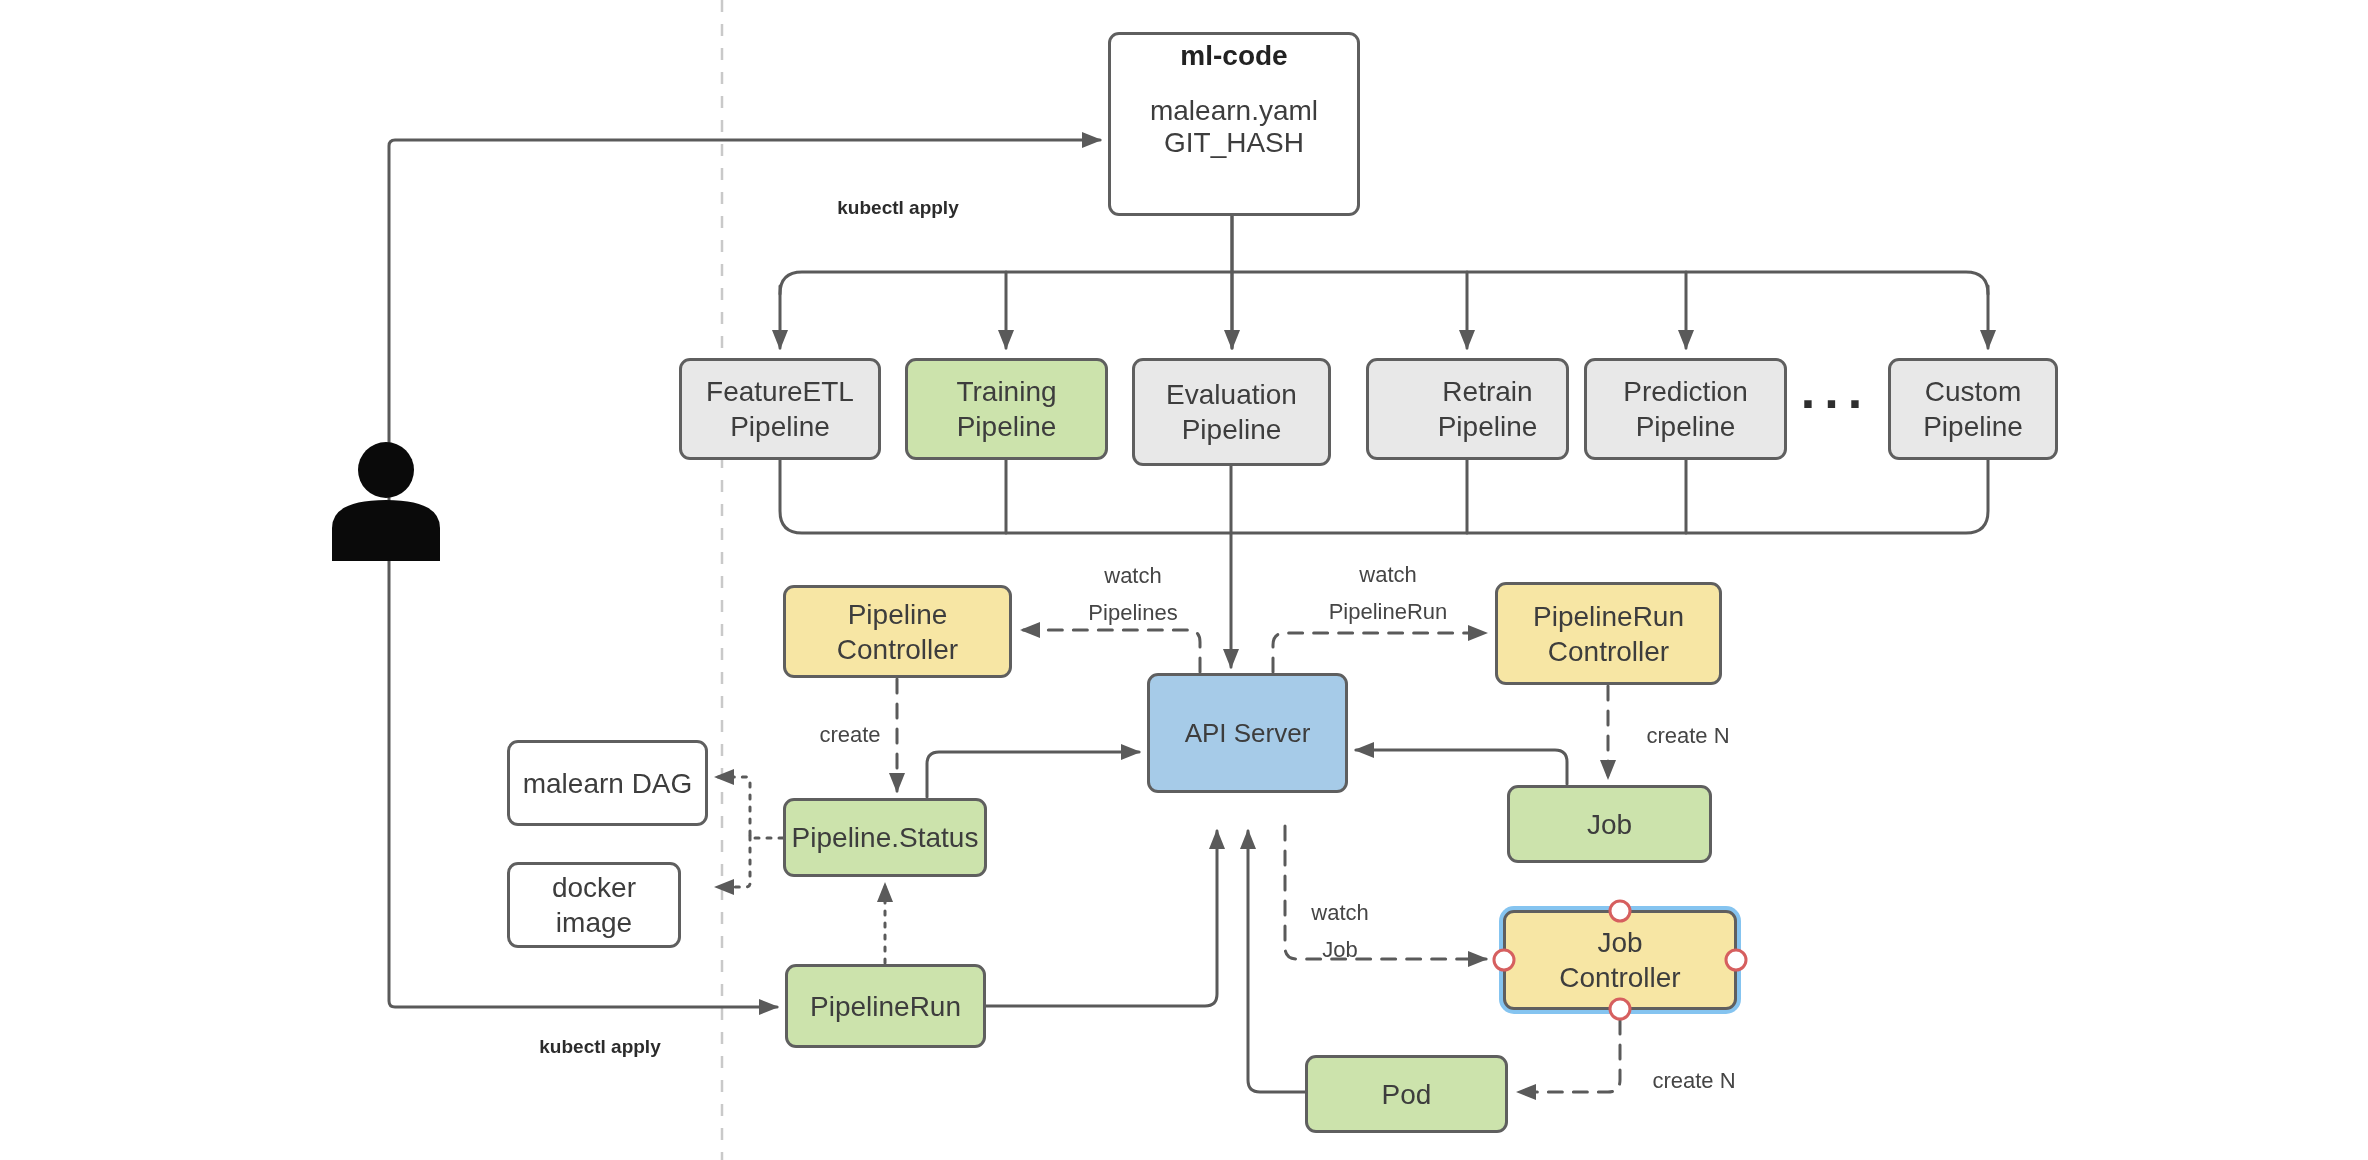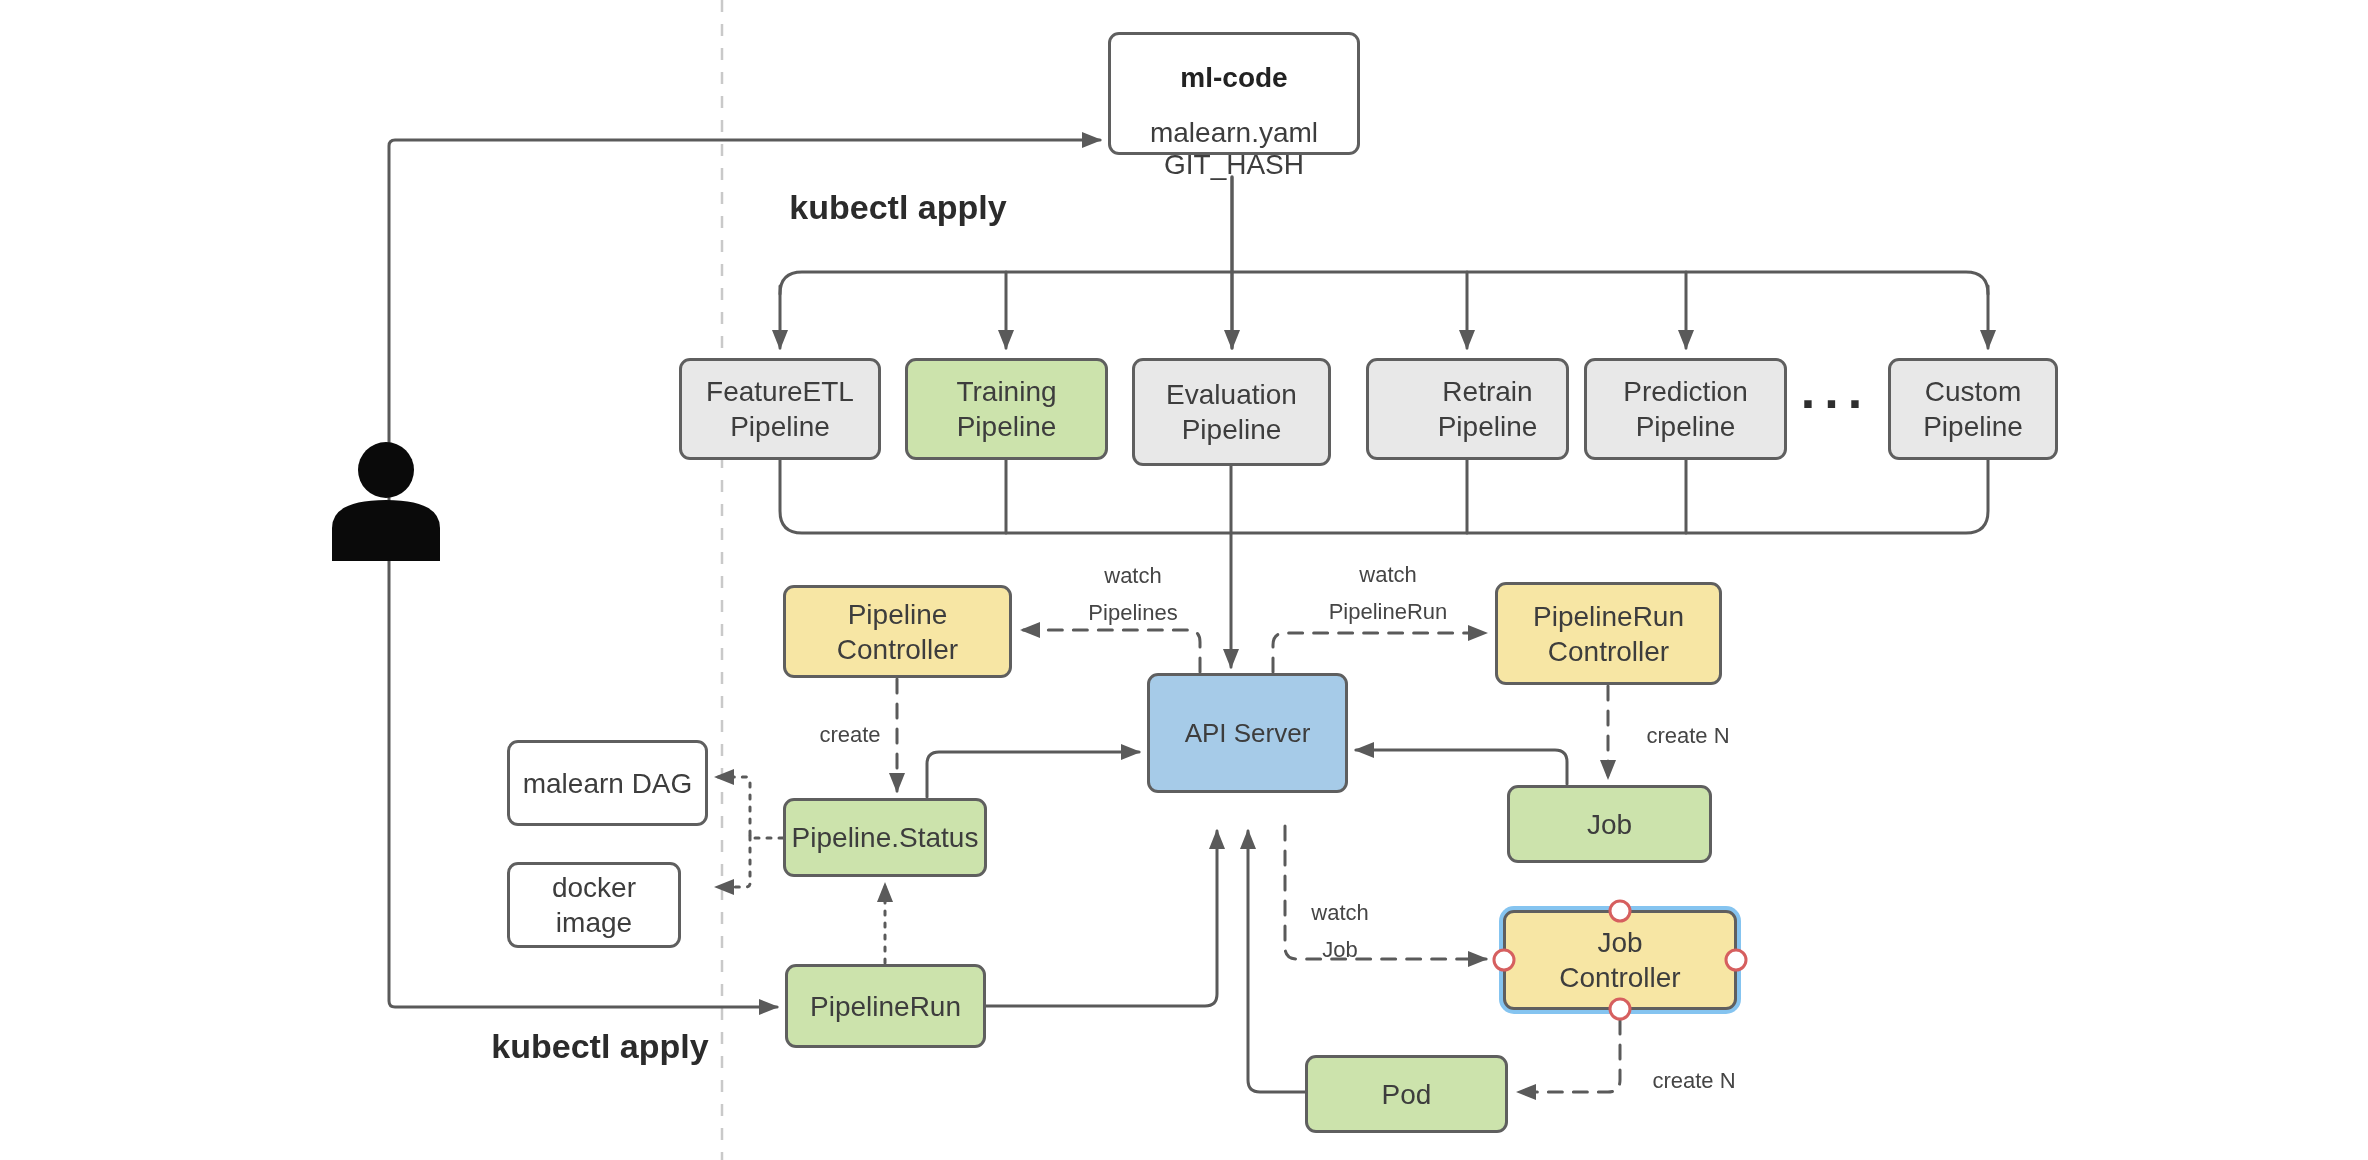--- a/index.html
+++ b/index.html
@@ -14,21 +14,21 @@
 
   .node{position:absolute;box-sizing:border-box;border:3px solid #5f5f5f;border-radius:11px;
         display:flex;flex-direction:column;align-items:center;justify-content:center;
         font-size:28px;line-height:35px;color:#3d3d3d;text-align:center;background:#ffffff;}
   .gray{background:#e8e8e8;}
   .green{background:#cce3ac;}
   .yellow{background:#f7e6a4;}
   .blue{background:#a6cbe8;}
   .selected{box-shadow:0 0 0 4px #85c4f0;}
 
-  #n-mlcode{left:1108px;top:32px;width:252px;height:123px;justify-content:flex-start;padding-top:26px;}
+  #n-mlcode{left:1108px;top:32px;width:252px;height:184px;justify-content:flex-start;padding-top:4px;}
   #n-mlcode .title{font-weight:bold;color:#222;line-height:34px;margin-bottom:22px;}
   #n-mlcode .sub{line-height:32px;}
 
   #n-p0{left:679px;top:358px;width:202px;height:102px;}
   #n-p1{left:905px;top:358px;width:203px;height:102px;}
   #n-p2{left:1132px;top:358px;width:199px;height:108px;}
   #n-p3{left:1366px;top:358px;width:203px;height:102px;padding-left:40px;}
   #n-p4{left:1584px;top:358px;width:203px;height:102px;}
   #n-p5{left:1888px;top:358px;width:170px;height:102px;}
   #n-dots{position:absolute;left:1786px;top:360px;width:100px;text-align:center;
@@ -45,21 +45,21 @@
   #n-jc{left:1503px;top:910px;width:234px;height:100px;}
   #n-pod{left:1305px;top:1055px;width:203px;height:78px;}
 
   .handle{position:absolute;width:17px;height:17px;background:#ffffff;border:3px solid #d65f5f;
           border-radius:50%;transform:translate(-50%,-50%);}
   .h-top{left:50%;top:-2px;} .h-left{left:-2px;top:50%;} .h-right{left:calc(100% + 2px);top:50%;}
   .h-bottom{left:50%;top:calc(100% + 2px);}
 
   .elabel{position:absolute;transform:translate(-50%,-50%);font-size:22px;line-height:37px;
           color:#454545;text-align:center;white-space:nowrap;}
-  .bold{font-weight:bold;color:#2b2b2b;font-size:34px;}
+  .bold{font-weight:bold;color:#2b2b2b;font-size:19px;}
   #l-ktop{left:898px;top:207px;}
   #l-kbot{left:600px;top:1046px;}
   #l-wp{left:1133px;top:594px;}
   #l-wpr{left:1388px;top:593px;}
   #l-wj{left:1340px;top:931px;}
   #l-cr{left:850px;top:734px;}
   #l-cnj{left:1688px;top:735px;}
   #l-cnp{left:1694px;top:1080px;}
 </style>
 </head>

